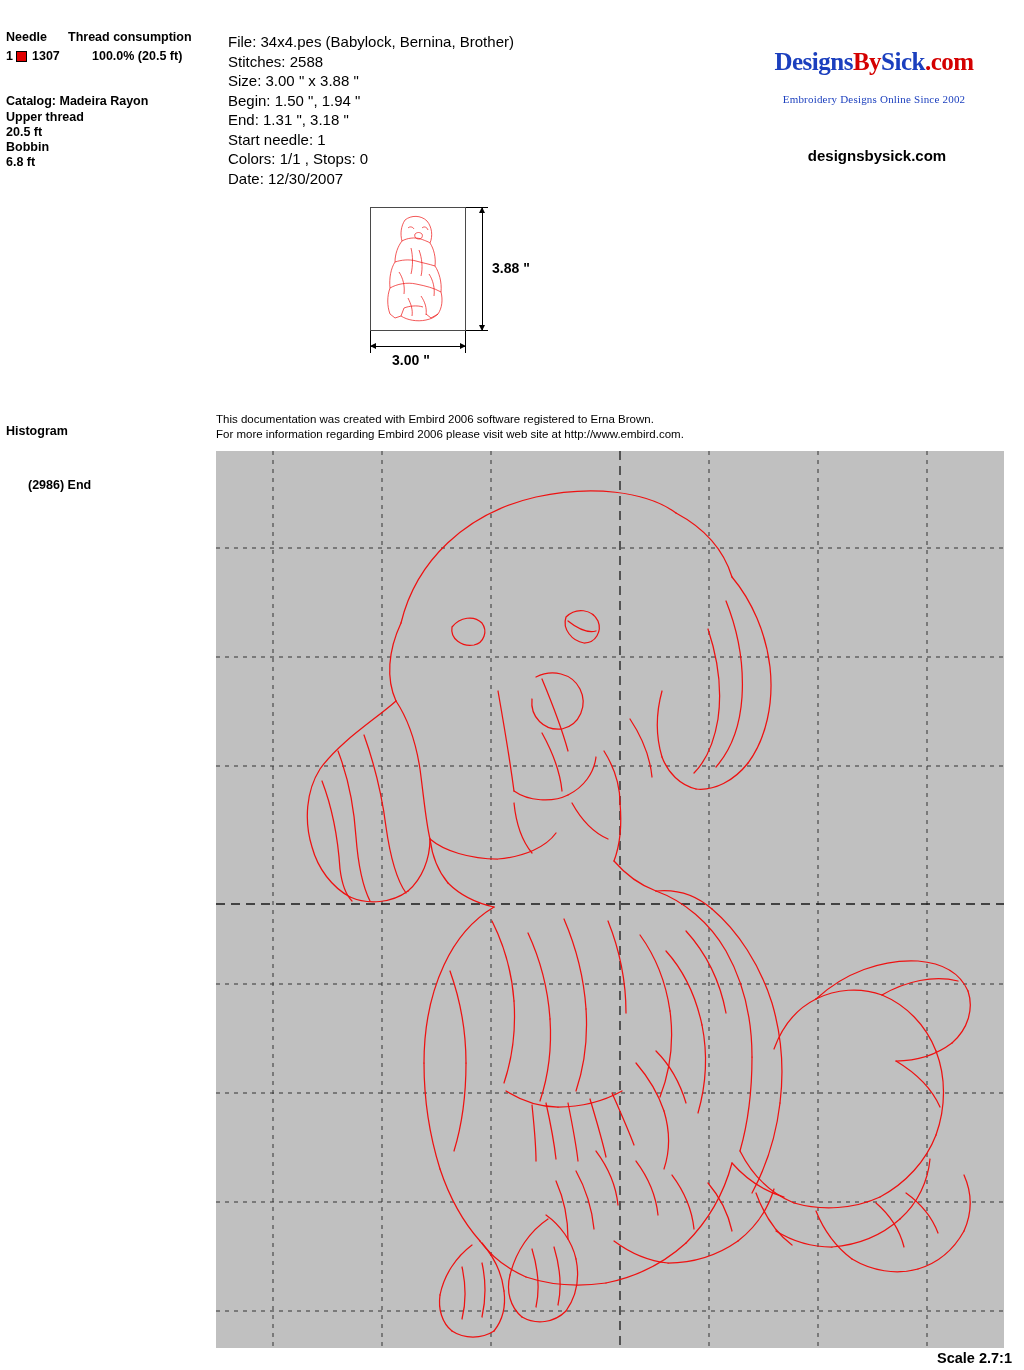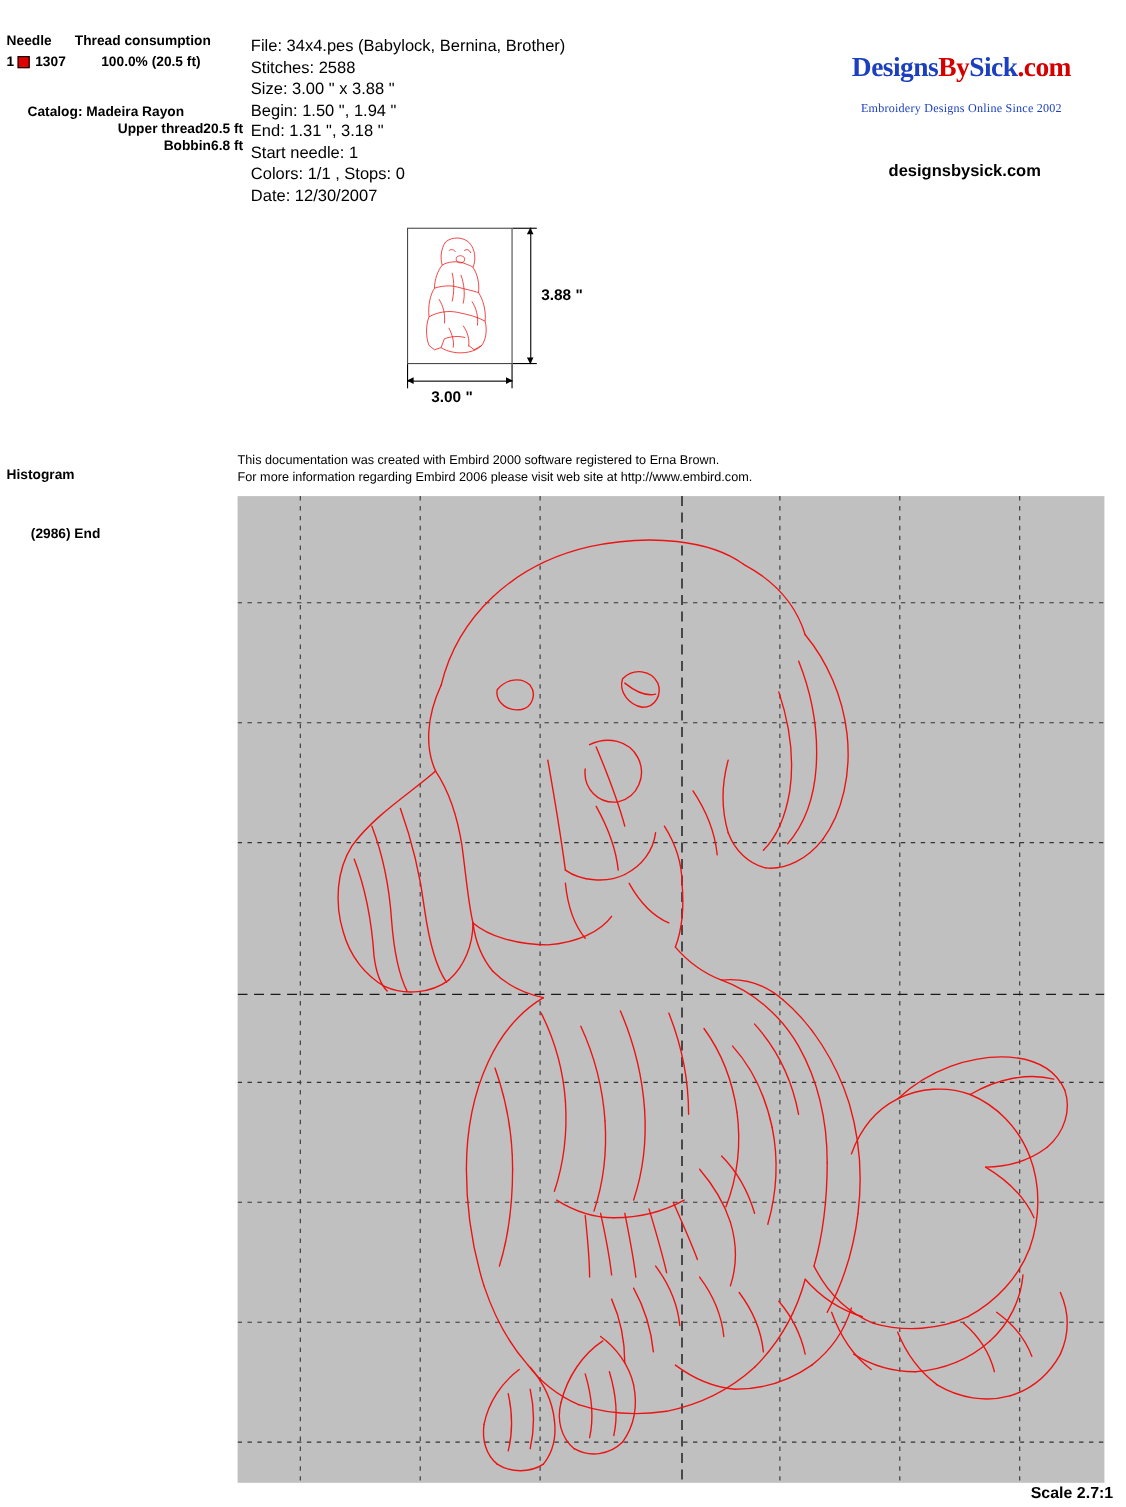--- a/index.html
+++ b/index.html
@@ -49,25 +49,25 @@
   .needle-row .pct { }
 
   .catalog-block {
     position: absolute;
     left: 6px;
     top: 94px;
     width: 196px;
     font-size: 12.5px;
     font-weight: bold;
     line-height: 15px;
-    margin-left: 19px;
   }
   .catalog-line {
     display: flex;
-    justify-content: flex-end;
+    justify-content: space-between;
+    flex-direction: column;
   }
   .catalog-line .lbl { }
   .catalog-line .val { }
   .catalog-title { margin-bottom: 1px; }
 
   
   .fileinfo {
     position: absolute;
     left: 228px;
     top: 32px;
@@ -326,21 +326,21 @@
   <div class="dim-h-tick-l"></div>
   <div class="dim-h-tick-r"></div>
   <div class="dim-h"></div>
   <div class="dim-h-label">3.00 "</div>
 </div>
 
 <div class="histogram-title">Histogram</div>
 <div class="histogram-end">(2986)  End</div>
 
 <div class="doc-note">
-  <div>This documentation was created with Embird 2000 software registered to Erna Brown.</div>
+  <div>This documentation was created with Embird 2006 software registered to Erna Brown.</div>
   <div>For more information regarding Embird 2006 please visit web site at http://www.embird.com.</div>
 </div>
 
 <div class="canvas">
   <svg width="788" height="897" viewBox="0 0 788 897" xmlns="http://www.w3.org/2000/svg">
 
     <g stroke="#333333" stroke-width="1" stroke-dasharray="4,5" fill="none">
       <line x1="57" y1="0" x2="57" y2="897"></line>
       <line x1="166" y1="0" x2="166" y2="897"></line>
       <line x1="275" y1="0" x2="275" y2="897"></line>

